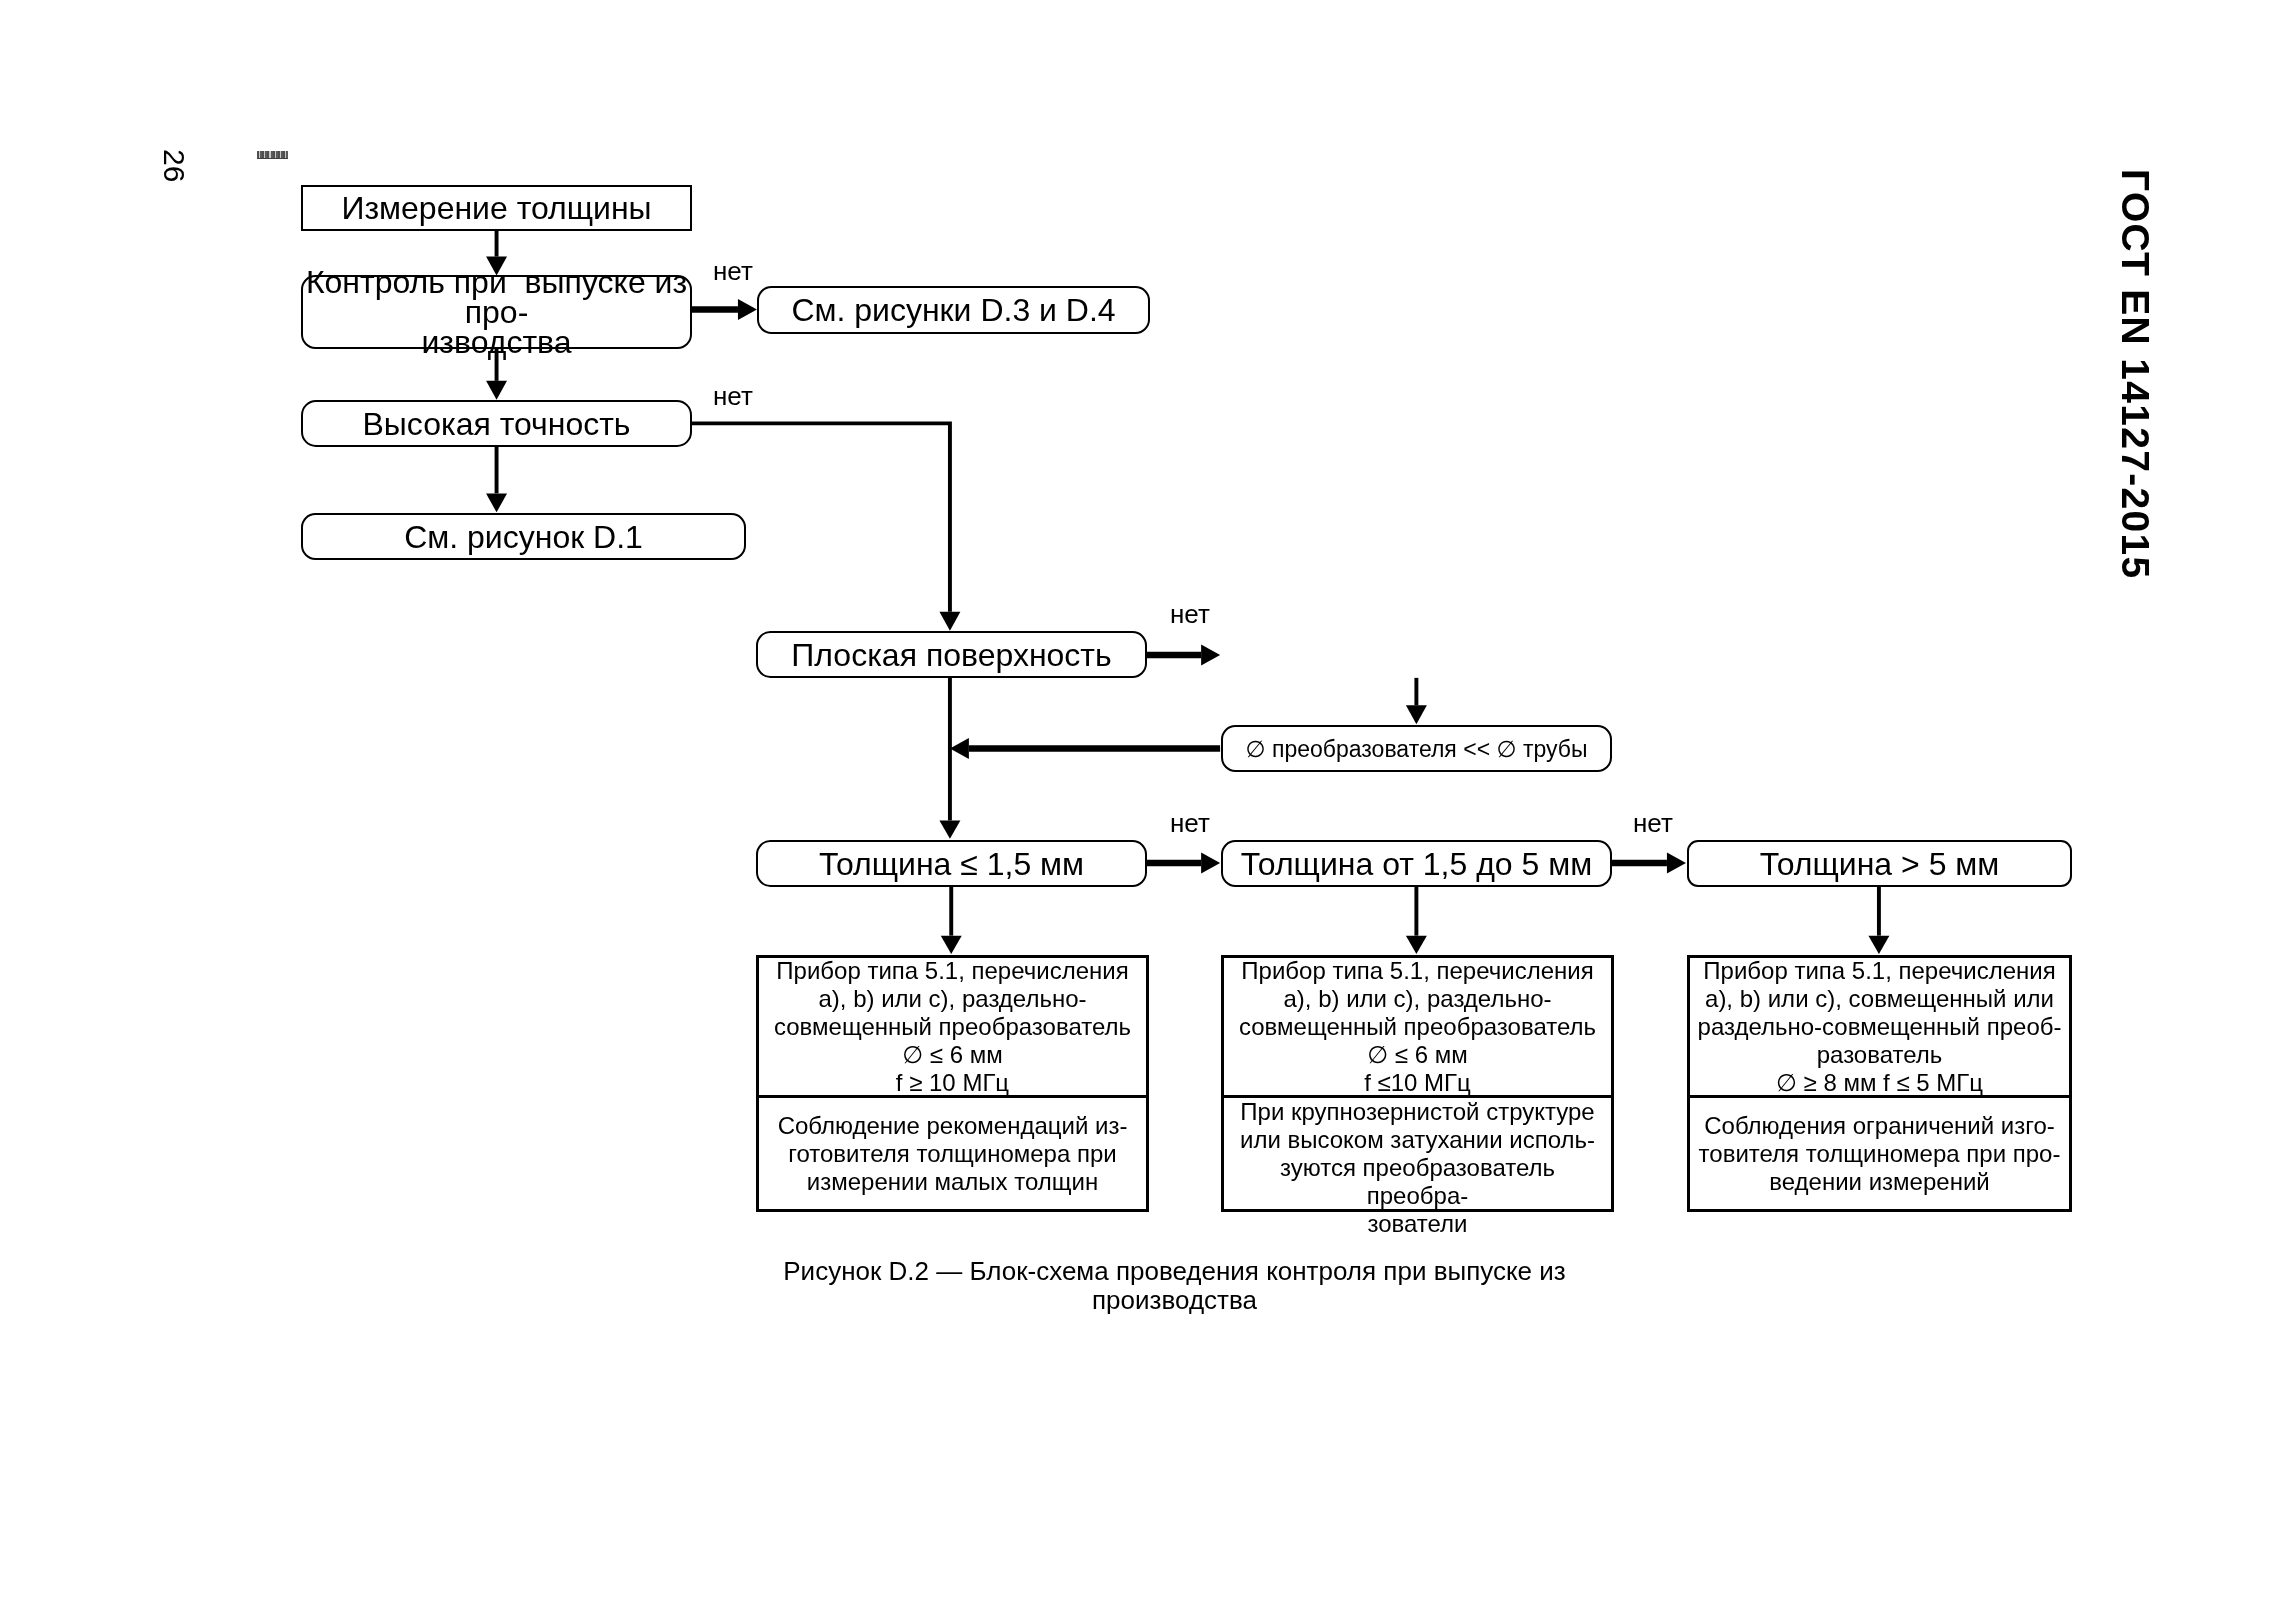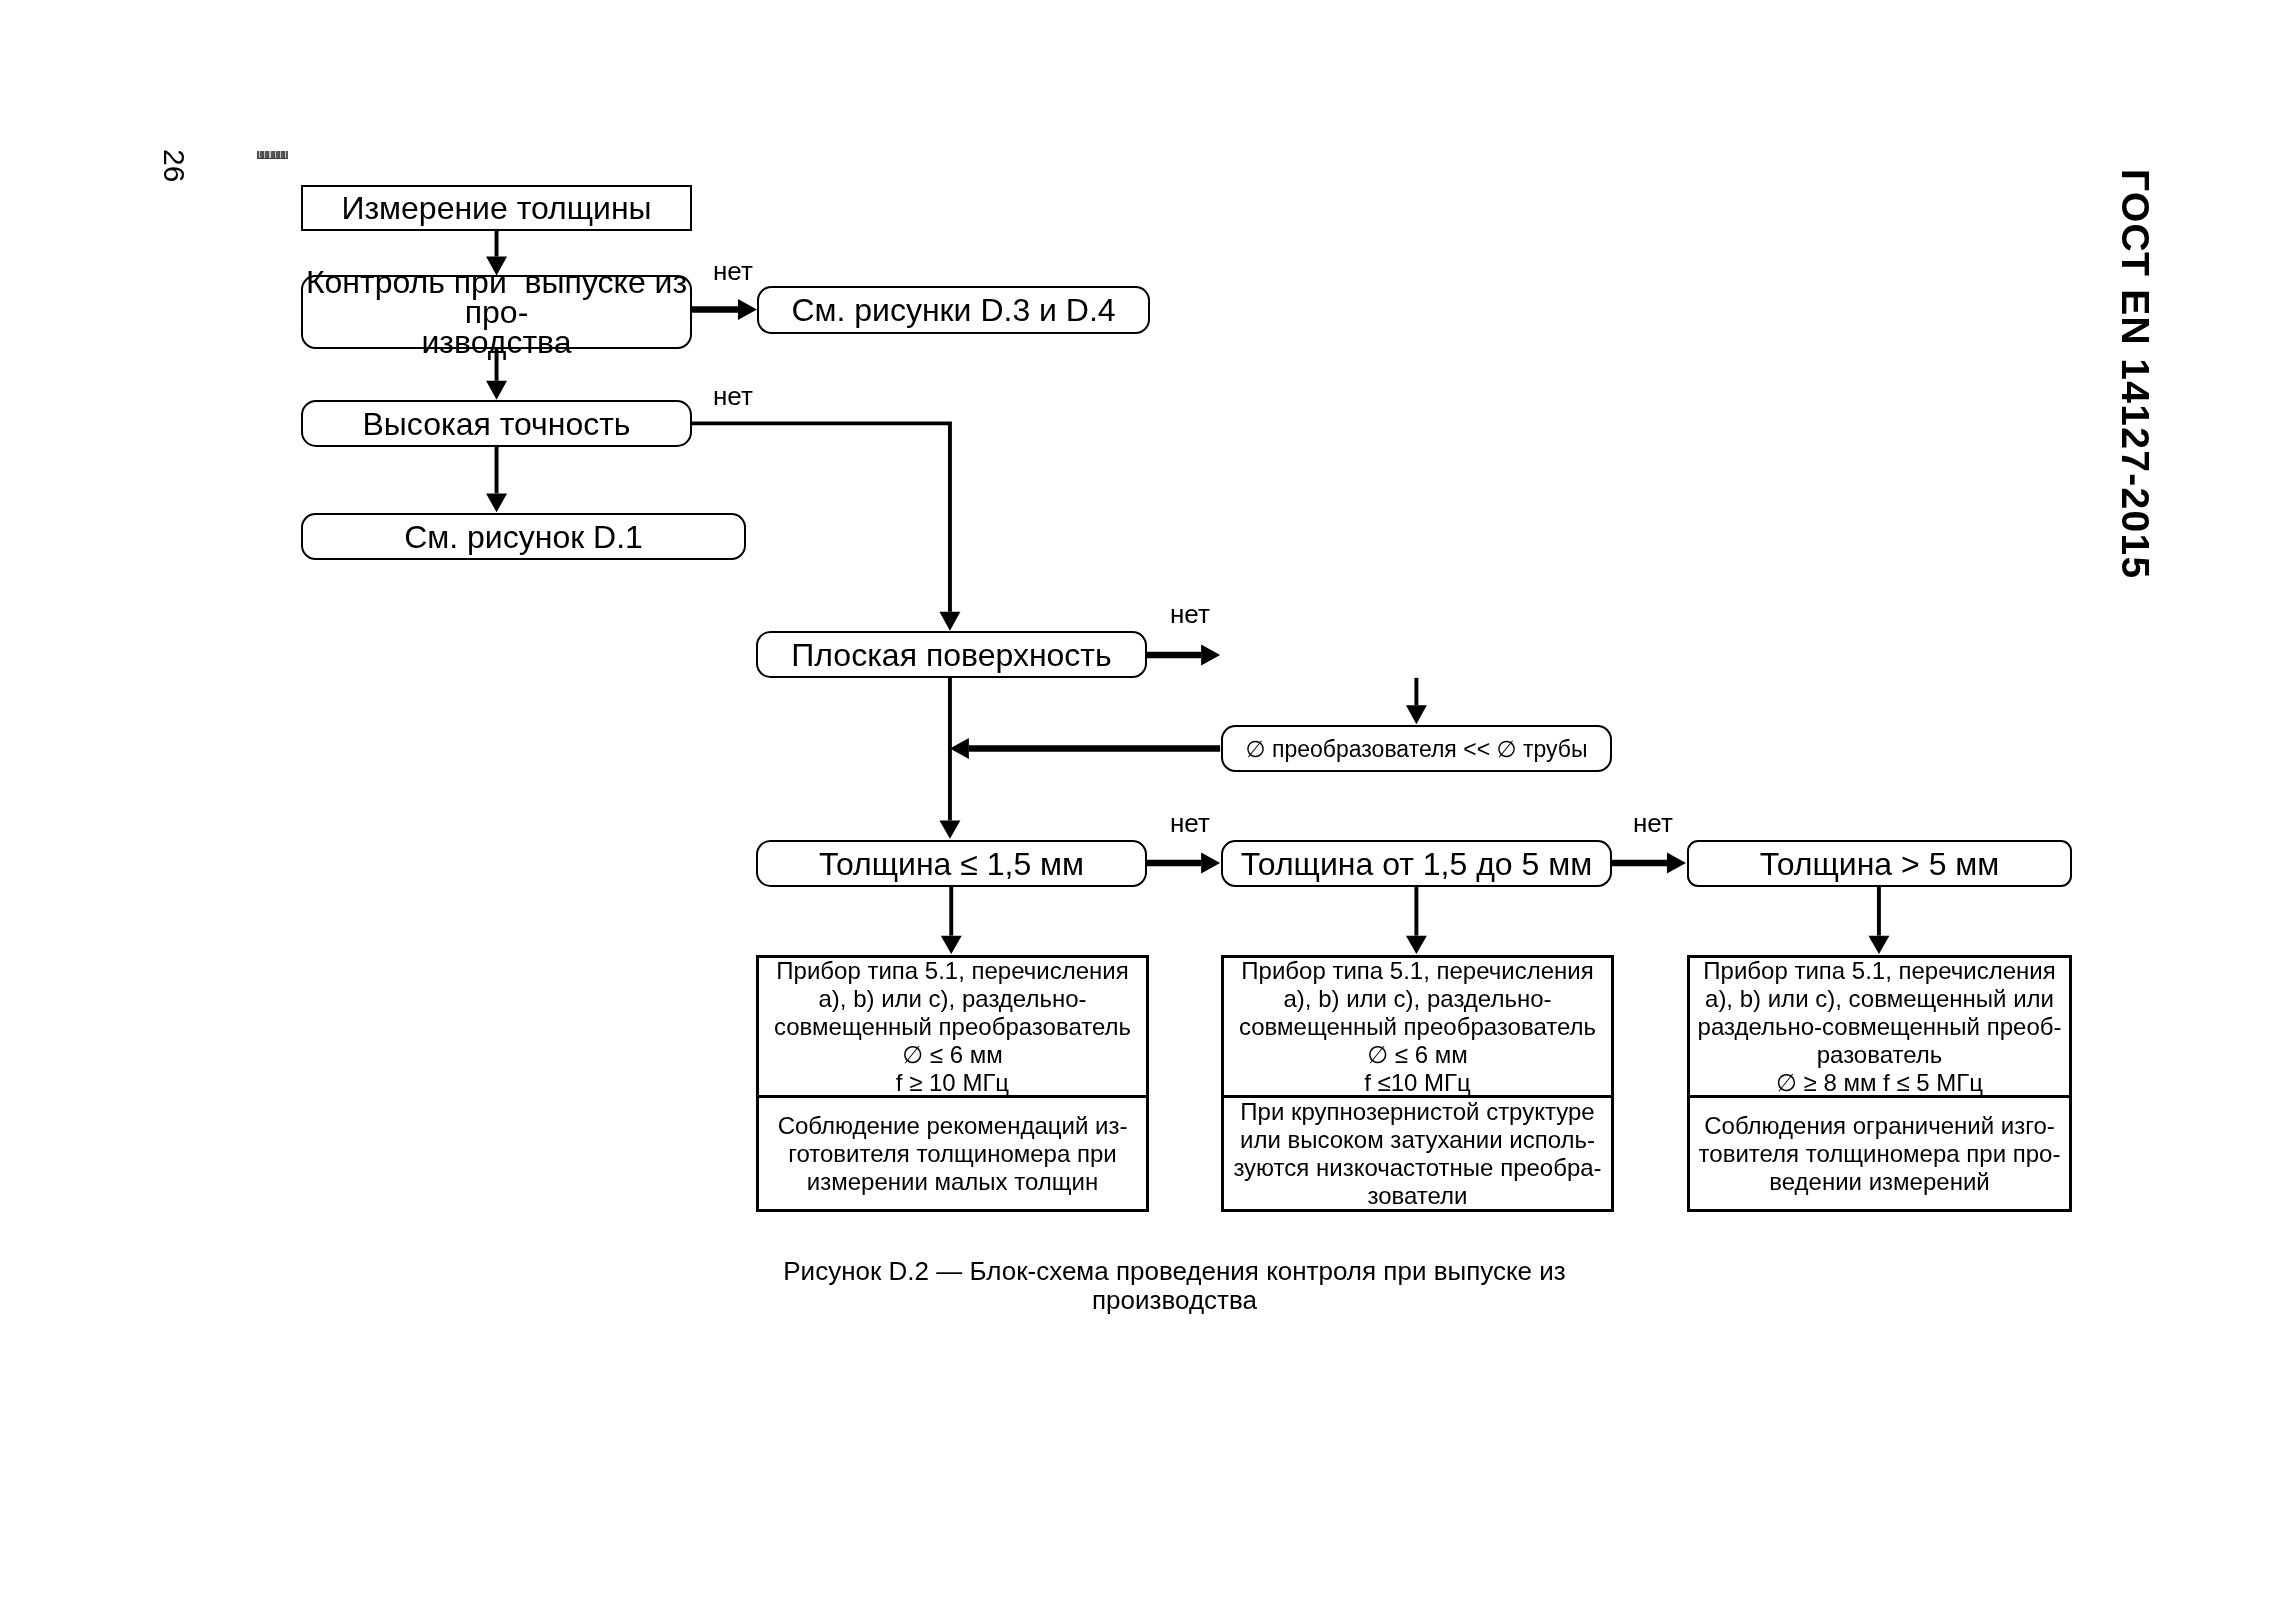--- a/index.html
+++ b/index.html
@@ -173,21 +173,21 @@
   </div>
 
   <div class="stack" style="left:1221px;top:955px;width:393px;height:257px;">
     <div class="cell cell-top">Прибор типа 5.1, перечисления
 а), b) или с), раздельно-
 совмещенный преобразователь
 ∅ ≤ 6 мм
 f ≤10 МГц</div>
     <div class="cell cell-bot">При крупнозернистой структуре
 или высоком затухании исполь-
-зуются низкочастотные преобра-
+зуются преобразователь преобра-
 зователи</div>
   </div>
 
   <div class="stack" style="left:1687px;top:955px;width:385px;height:257px;">
     <div class="cell cell-top">Прибор типа 5.1, перечисления
 а), b) или с), совмещенный или
 раздельно-совмещенный преоб-
 разователь
 ∅ ≥ 8 мм f ≤ 5 МГц</div>
     <div class="cell cell-bot">Соблюдения ограничений изго-

